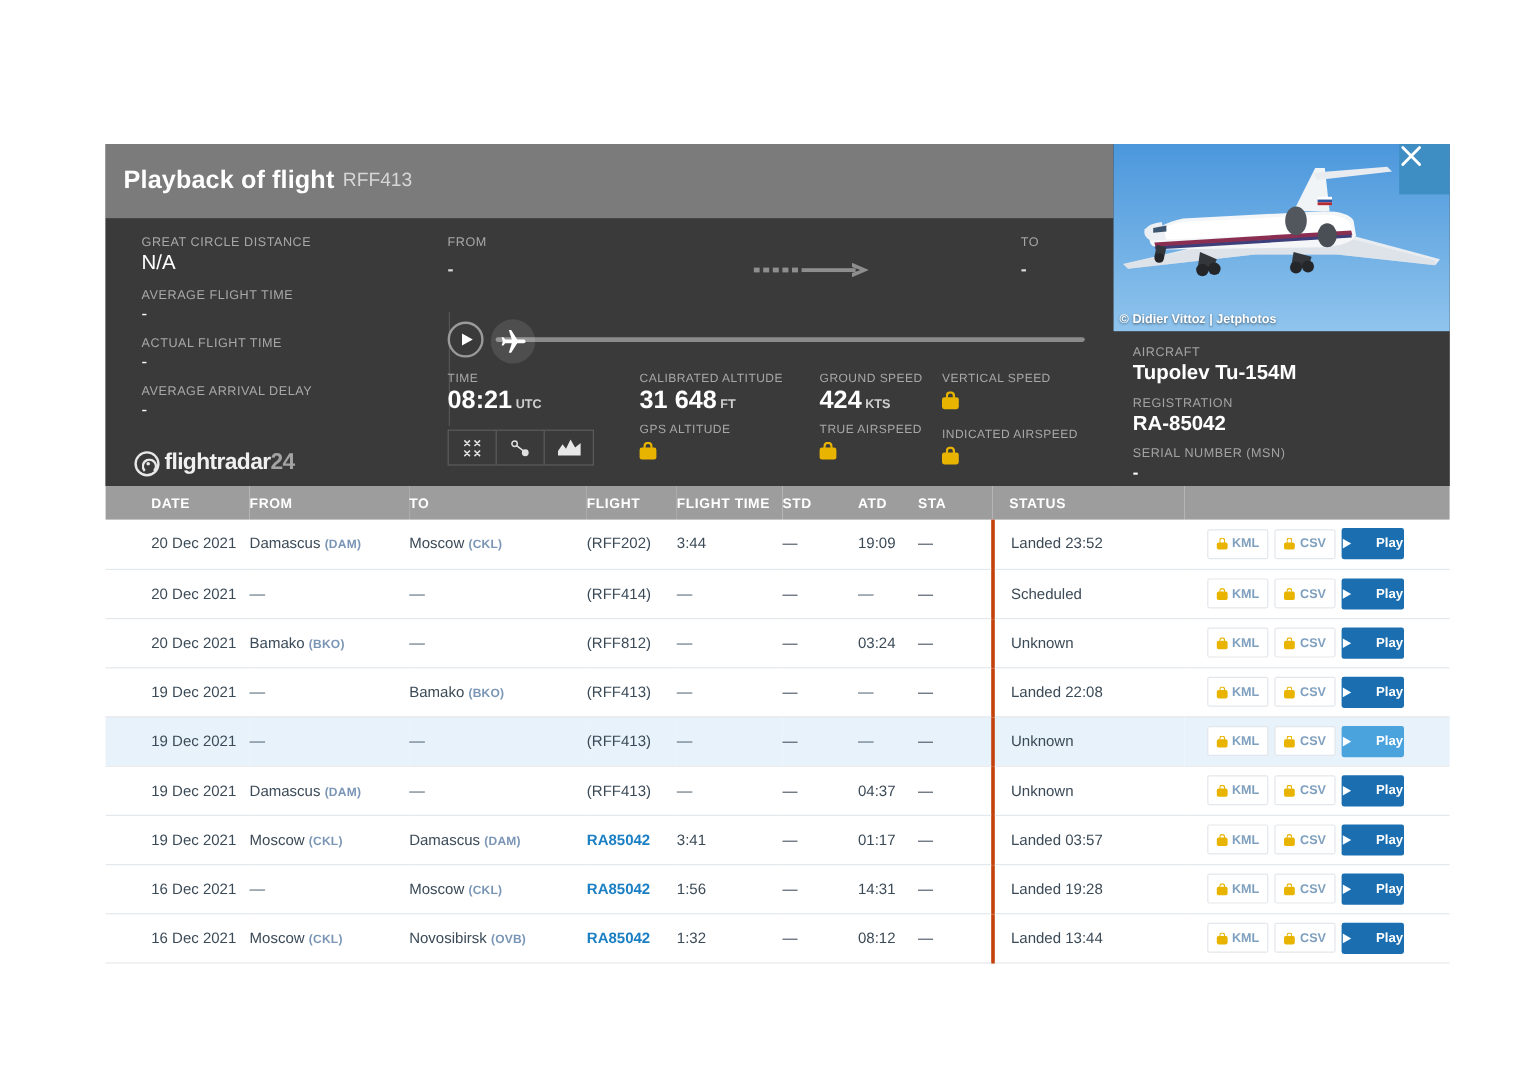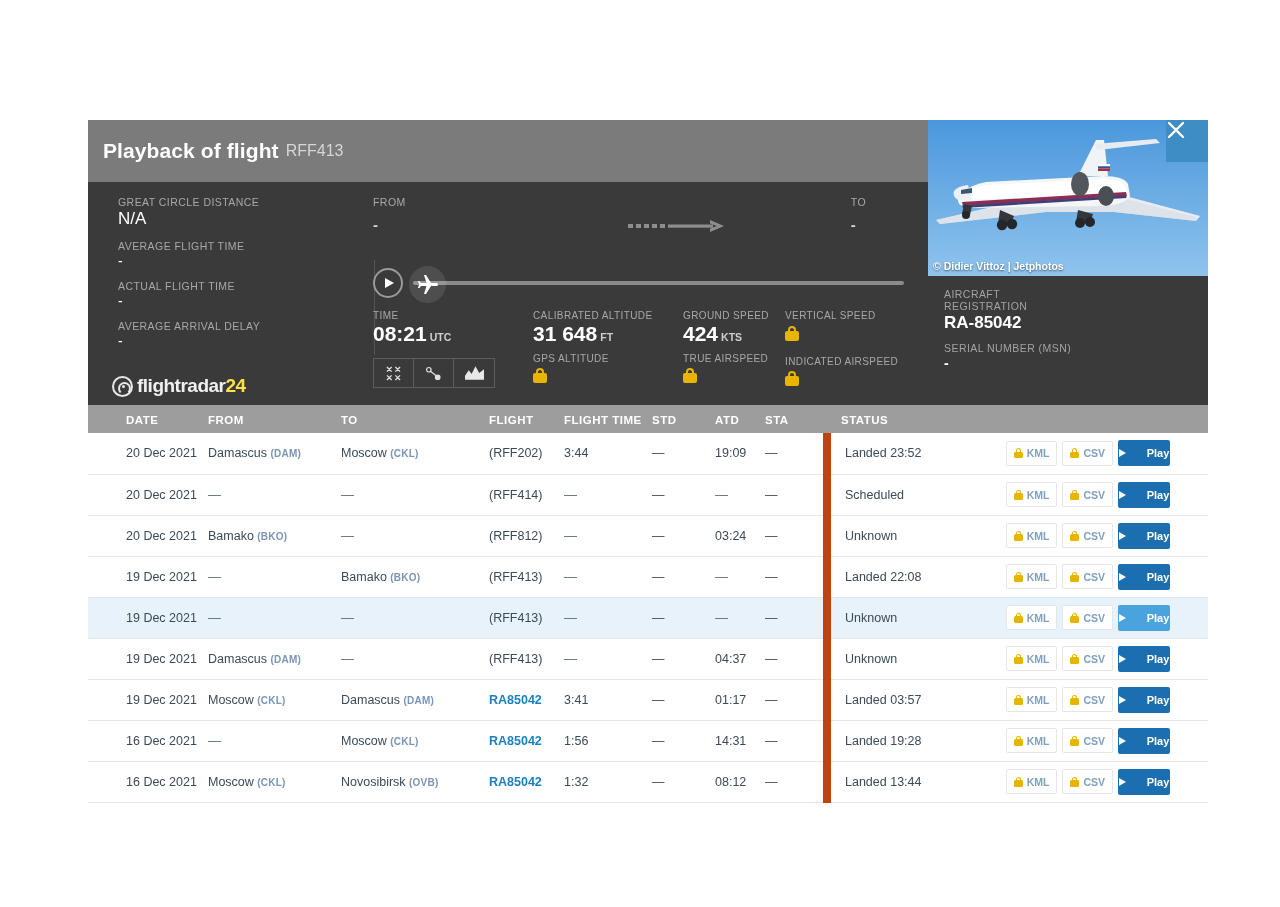--- a/index.html
+++ b/index.html
@@ -76,21 +76,21 @@
   .fr24-mark::before {
     content:""; position:absolute; left:4px; top:4px;
     width:9px;height:9px;border-radius:50%;
     border:2px solid #e8e8e8; border-bottom-color: transparent;
   }
   .fr24-mark::after {
     content:""; position:absolute; left:7.5px; top:7.5px;
     width:3px;height:3px;border-radius:50%;background:#e8e8e8;
   }
   .fr24-text { font-size: 19px; font-weight: bold; color: #f0f0f0; letter-spacing: -.5px;}
-  .fr24-24 { color: #fde047; }
+  .fr24-24 { color: #a3a3a3; }
 
   
   .routerow {
     position: absolute; left: 285px; top: 14px; right: 16px; height: 56px;
   }
   .route-lab { font-size: 10.5px; color: #a8a8a8; letter-spacing: .45px; }
   .route-val { font-size: 15px; color: #d8d8d8; font-weight: bold; margin-top: 8px; }
   .route-from { position: absolute; left: 0; top: 0; }
   .route-to   { position: absolute; right: 46px; top: 0; text-align: left; }
   .route-arrow {
@@ -209,21 +209,21 @@
     height: 41px; vertical-align: middle;
     padding: 0;
   }
   tbody tr.hl td { background: #e8f2fa; }
   tbody tr.hl { box-shadow: -0px 0 0 0 transparent; }
 
   .code { font-size: 10px; color: #7a95b5; font-weight: bold; letter-spacing: .2px;}
   .flightlink { color: #1b7fc4; font-weight: bold; }
   .dash-cell { color: #5a6b7a; font-size: 13px; }
 
-  td.c-status { border-left: 8px solid #c2410c; padding-left: 14px !important; }
+  td.c-status { border-left: 3px solid #c2410c; padding-left: 14px !important; }
 
   .actions { display: flex; align-items: center; justify-content: flex-end; gap: 5px; padding-right: 38px;}
   .btn-dl {
     display: inline-flex; align-items: center; gap: 4px;
     border: 1px solid #e3e7eb; border-radius: 2px;
     height: 25px; padding: 0 7px; background: #fff;
     font-size: 10.5px; color: #7fa0bf; font-weight: bold;
     cursor: pointer;
   }
   .lock-sm { display:inline-block; width:9px;height:10px;position:relative;}
@@ -423,20 +423,21 @@
         </svg>
         <div class="close-btn">
           <svg width="20" height="20" viewBox="0 0 20 20" stroke="#ffffff" stroke-width="2.4" stroke-linecap="round">
             <path d="M3 3 L17 17 M17 3 L3 17"></path>
           </svg>
         </div>
         <div class="photo-credit">© Didier Vittoz | Jetphotos</div>
       </div>
       <div class="aircard-body">
         <div class="ac-lab">AIRCRAFT</div>
+        <div class="ac-val">Tupolev Tu-154M</div>
         <div class="ac-lab">REGISTRATION</div>
         <div class="ac-val">RA-85042</div>
         <div class="ac-lab">SERIAL NUMBER (MSN)</div>
         <div class="ac-val sm">-</div>
       </div>
     </div>
 
   </div>
 
   <div class="tablewrap">

